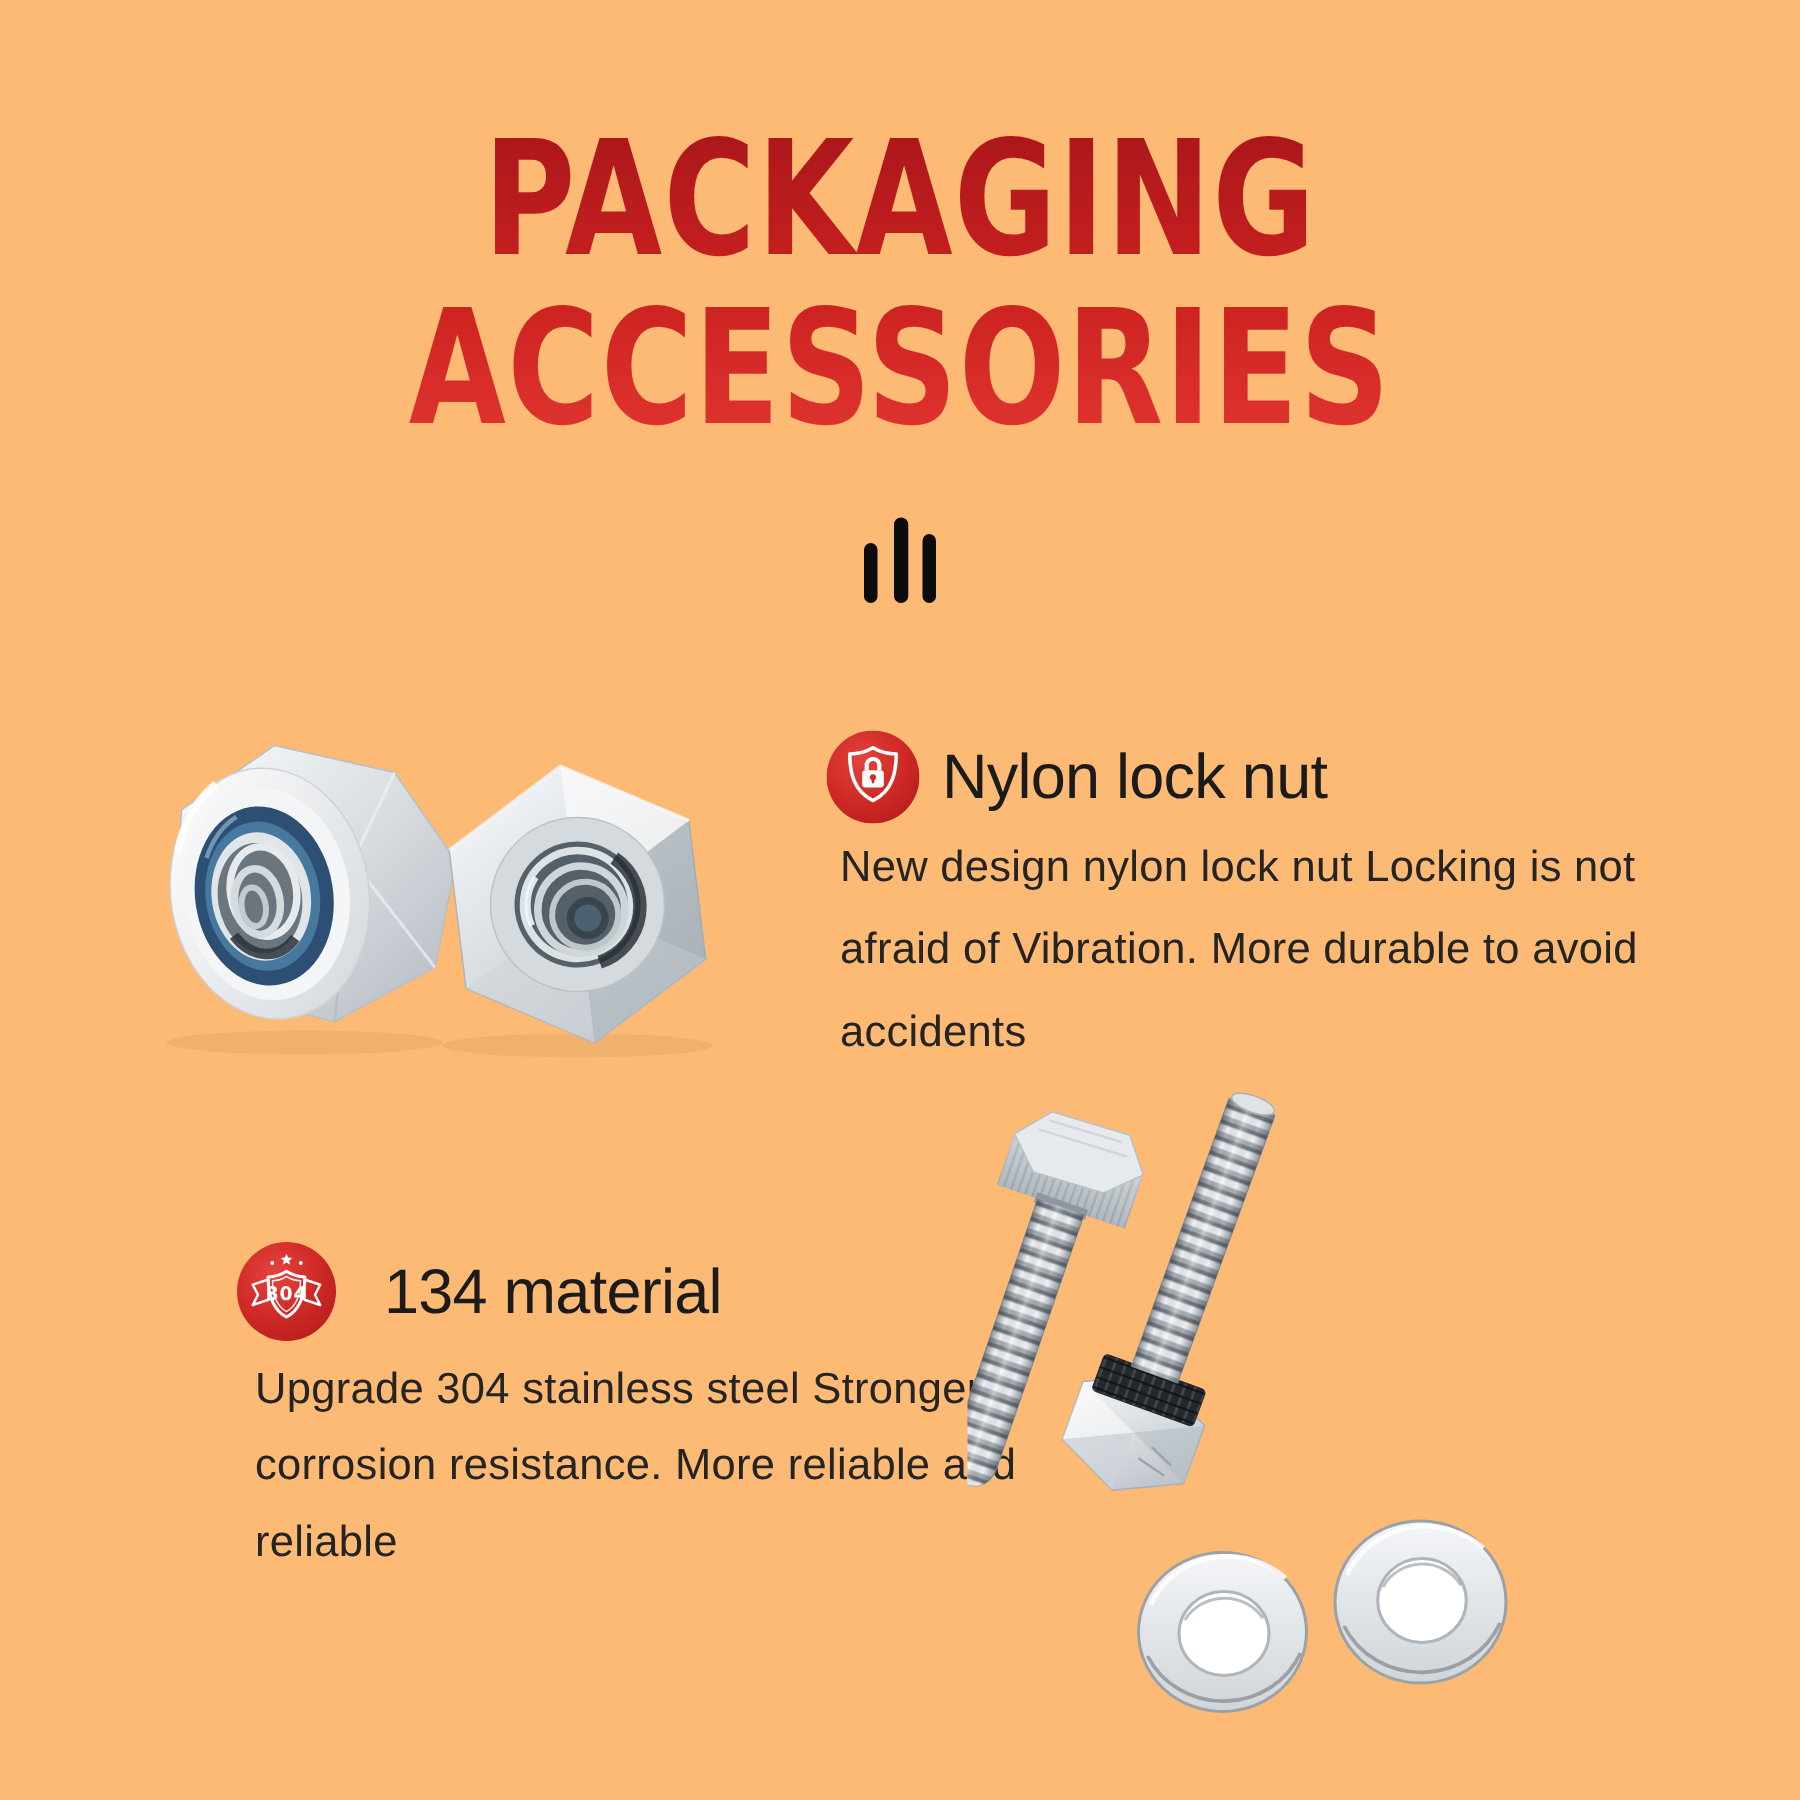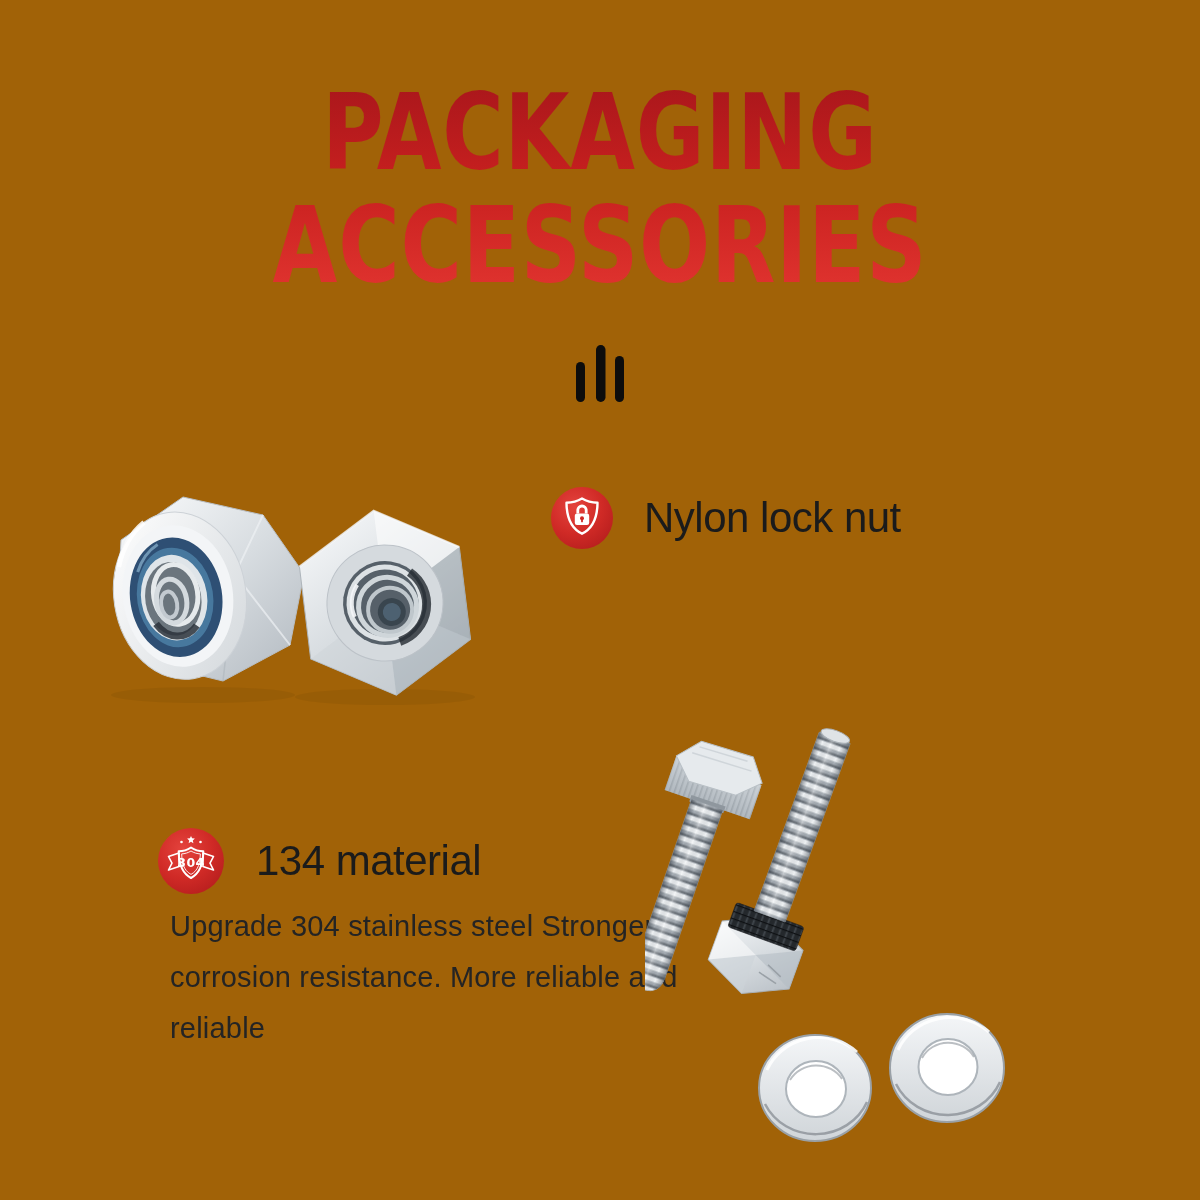--- a/index.html
+++ b/index.html
@@ -1,17 +1,17 @@
 <!DOCTYPE html>
 <html><head>
 <meta charset="utf-8">
 <style>
   html,body{margin:0;padding:0;background:#ffffff;}
   .canvas{
-    position:relative;width:1200px;height:1200px;background:#a16207;overflow:hidden;
+    position:relative;width:1200px;height:1200px;background:#fdba74;overflow:hidden;
     font-family:"Liberation Sans",sans-serif;
   }
   
   .title{
     position:absolute;top:76px;left:0;width:1200px;margin:0;
     text-align:center;
     font-family:"DejaVu Sans",sans-serif;
     font-weight:bold;
     font-size:106px;line-height:113px;letter-spacing:1px;
     transform:scaleX(0.79);transform-origin:600px 0;
@@ -21,21 +21,21 @@
     .title{
       background:linear-gradient(180deg,#a8161b 0%,#c8201f 48%,#e23530 100%);
       -webkit-background-clip:text;background-clip:text;color:transparent;
     }
   }
   .title .line{display:block;}
   
   .divider{position:absolute;left:570px;top:338px;}
   
   .feature-row{position:absolute;display:flex;align-items:center;}
-  .row-nylon{left:551px;top:487px;gap:31px;}
+  .row-nylon{left:551px;top:487px;gap:15px;}
   .row-material{left:158px;top:828px;gap:32px;}
   .feature-heading{
     font-size:42px;letter-spacing:-0.5px;color:#1b1b1b;white-space:nowrap;
   }
   .para{
     position:absolute;color:#242424;font-size:29px;letter-spacing:0.2px;
   }
   .para-nylon{left:560px;top:551px;width:545px;line-height:55px;}
   .para-material{left:170px;top:901px;width:510px;line-height:51px;}
   
@@ -129,20 +129,25 @@
       <circle cx="31" cy="31" r="31" fill="url(#redG)"></circle>
       <path d="M31,11.5 C35.5,14.2 41,15.6 46.5,15.7 C46.4,27.5 44.2,40.3 31,46.7
                C17.8,40.3 15.6,27.5 15.5,15.7 C21,15.6 26.5,14.2 31,11.5 Z" fill="none" stroke="#ffffff" stroke-width="2.4" stroke-linejoin="round"></path>
       <path d="M26.8,26.5 V23.2 a4.2,4.2 0 0 1 8.4,0 V26.5" fill="none" stroke="#ffffff" stroke-width="2.8"></path>
       <rect x="23.8" y="26.5" width="14.4" height="11.5" rx="2.2" fill="#ffffff"></rect>
       <circle cx="31" cy="31.2" r="2" fill="#cf2724"></circle>
       <rect x="30.1" y="31.5" width="1.8" height="3.8" rx="0.9" fill="#cf2724"></rect>
     </svg>
     <div class="feature-heading">Nylon lock nut</div>
   </div>
+  <div class="para para-nylon">
+    <div>New design nylon lock nut Locking is not</div>
+    <div>afraid of Vibration. More durable to avoid</div>
+    <div>accidents</div>
+  </div>
 
   <div class="feature-row row-material">
     <svg width="66" height="66" viewBox="0 0 66 66">
       <circle cx="33" cy="33" r="33" fill="url(#redG)"></circle>
       <polygon points="33,7.9 34.1,10.3 36.9,10.6 34.8,12.4 35.4,15.2 33,13.7 30.6,15.2 31.2,12.4 29.1,10.6 31.9,10.3" fill="#ffffff"></polygon>
       <circle cx="23.5" cy="14" r="1.3" fill="#ffffff"></circle>
       <circle cx="42.5" cy="14" r="1.3" fill="#ffffff"></circle>
       <polygon points="10.5,28.5 21,25 21,38.5 10.5,42 14,35.2" fill="none" stroke="#ffffff" stroke-width="1.6" stroke-linejoin="round"></polygon>
       <polygon points="55.5,28.5 45,25 45,38.5 55.5,42 52,35.2" fill="none" stroke="#ffffff" stroke-width="1.6" stroke-linejoin="round"></polygon>
       <path d="M33,19.5 C36.8,22 41.3,23.2 45.3,23.3 C45.2,33.5 43.3,44.6 33,50

